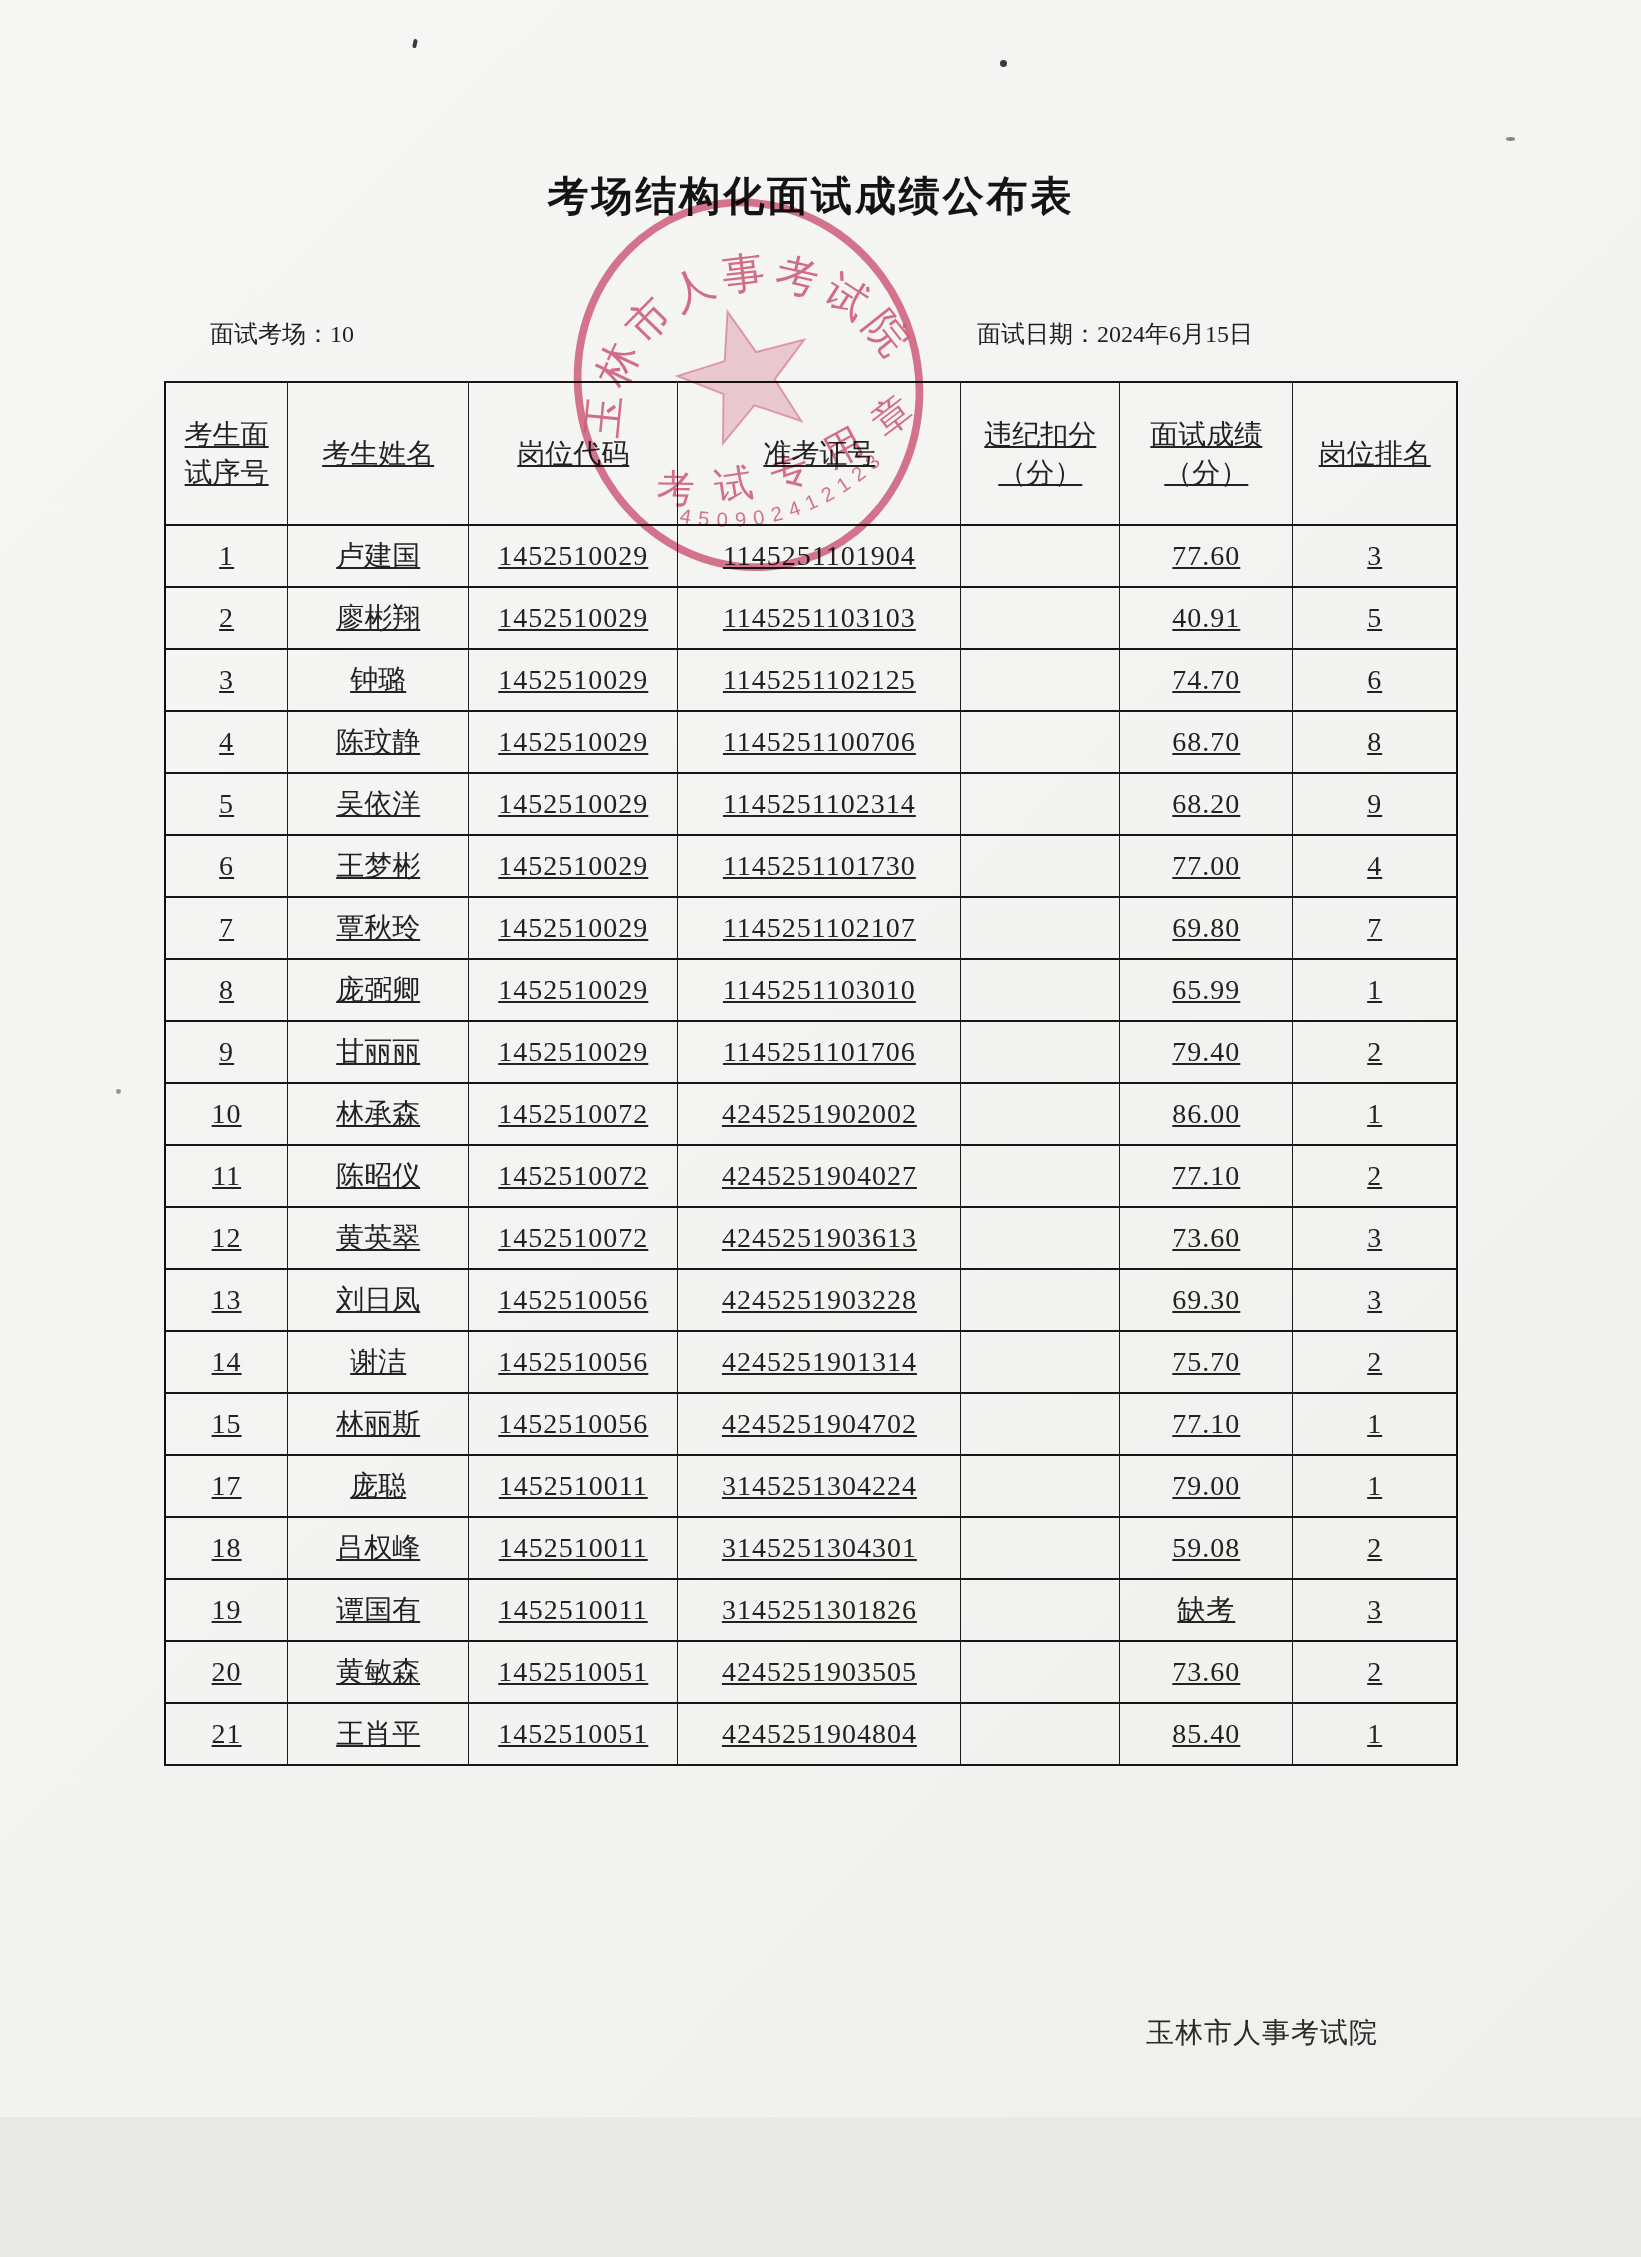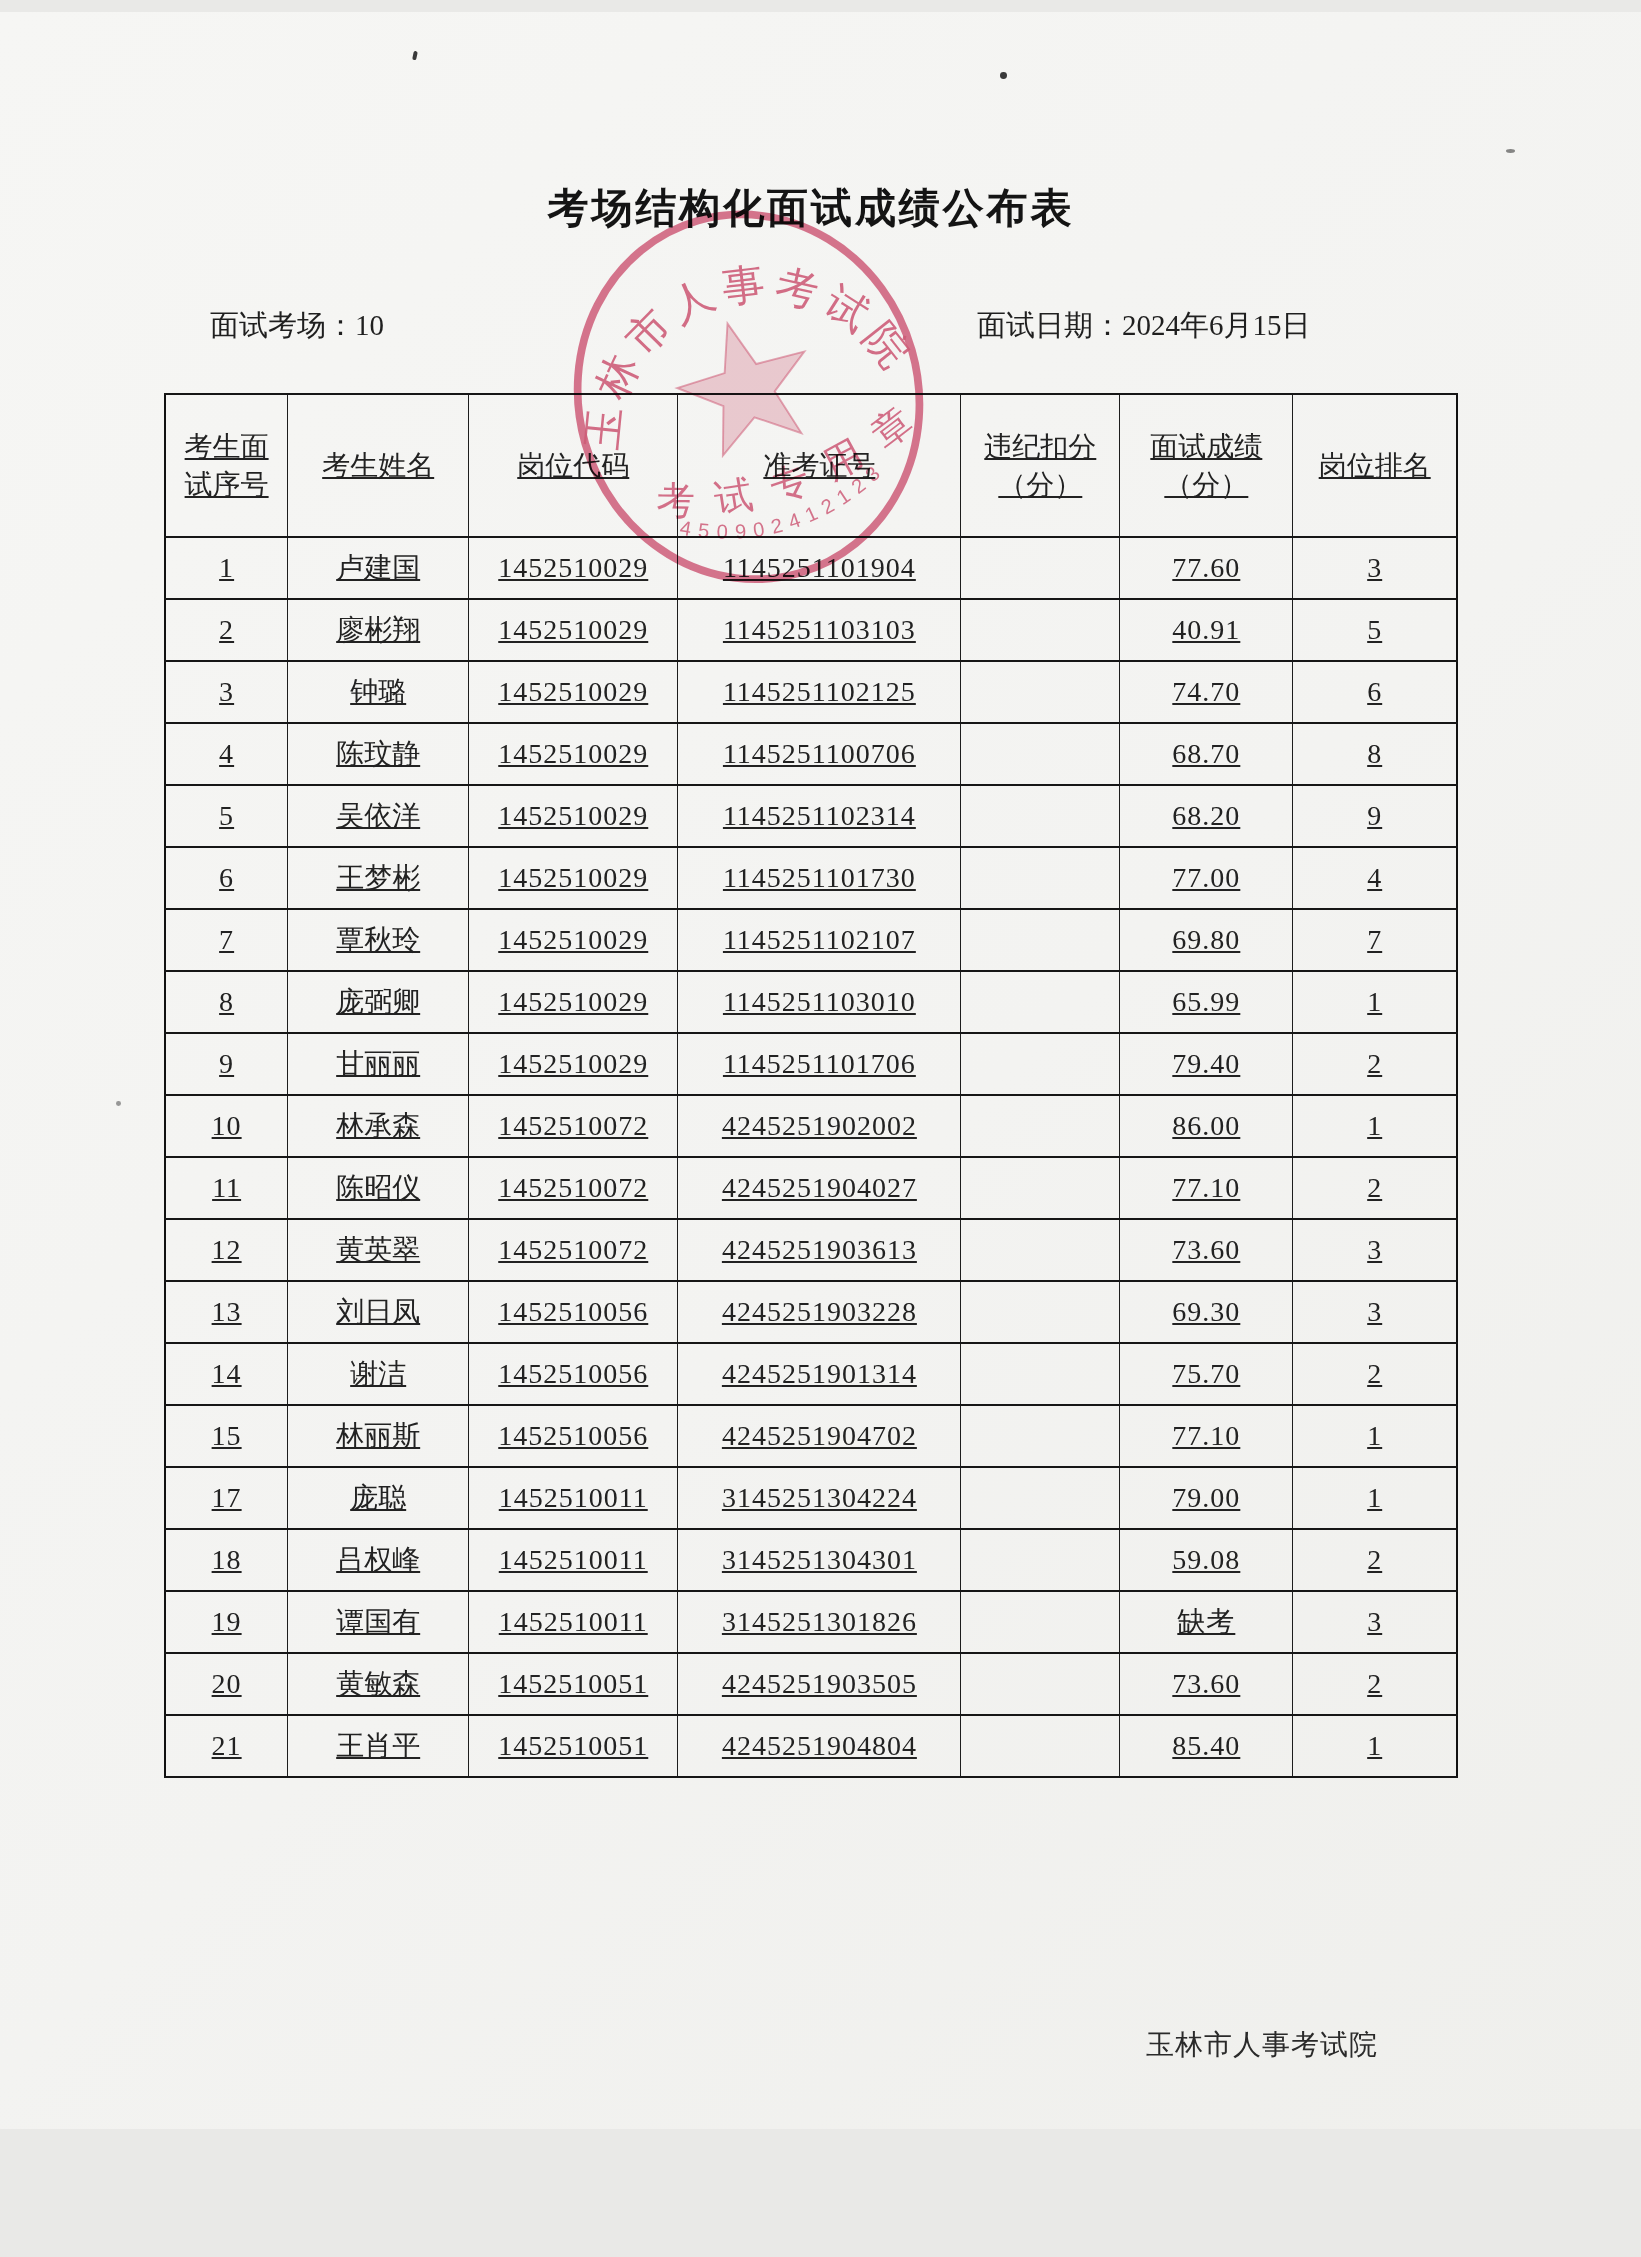--- a/index.html
+++ b/index.html
@@ -1,31 +1,31 @@
 <!DOCTYPE html>
 <html><head>
 <meta charset="utf-8">
 <style>
   html,body{margin:0;padding:0;background:#e9e9e7;}
   .sheet{
     position:relative;
     width:1641px;height:2117px;
-    margin:12px auto;
+    margin:0 auto;
     background:linear-gradient(135deg,#f6f6f4 0%,#f3f3f1 55%,#efefec 100%);
     overflow:hidden;
     font-family:"Liberation Serif","DejaVu Serif",serif;
     color:#1f1f1f;
   }
   .page-title{
     position:absolute;left:164px;top:169px;width:1294px;
     text-align:center;
     font-family:"Liberation Sans","DejaVu Sans",sans-serif;
     font-weight:900;font-size:41px;letter-spacing:2.9px;color:#141414;
   }
-  .meta-row{position:absolute;left:164px;top:294px;width:1294px;height:42px;font-size:29px;}
+  .meta-row{position:absolute;left:164px;top:318px;width:1294px;height:42px;font-size:24px;}
   .meta-venue{position:absolute;left:46px;top:0;}
   .meta-date{position:absolute;left:813px;top:0;}
   .score-table{
     position:absolute;left:164px;top:381px;width:1294px;
     border-collapse:collapse;table-layout:fixed;
     font-size:28px;color:#222;
   }
   .score-table th,.score-table td{
     border-left:1.9px solid #1d1d1d;border-right:1.9px solid #1d1d1d;
     border-top:2.9px solid #161616;border-bottom:2.9px solid #161616;

